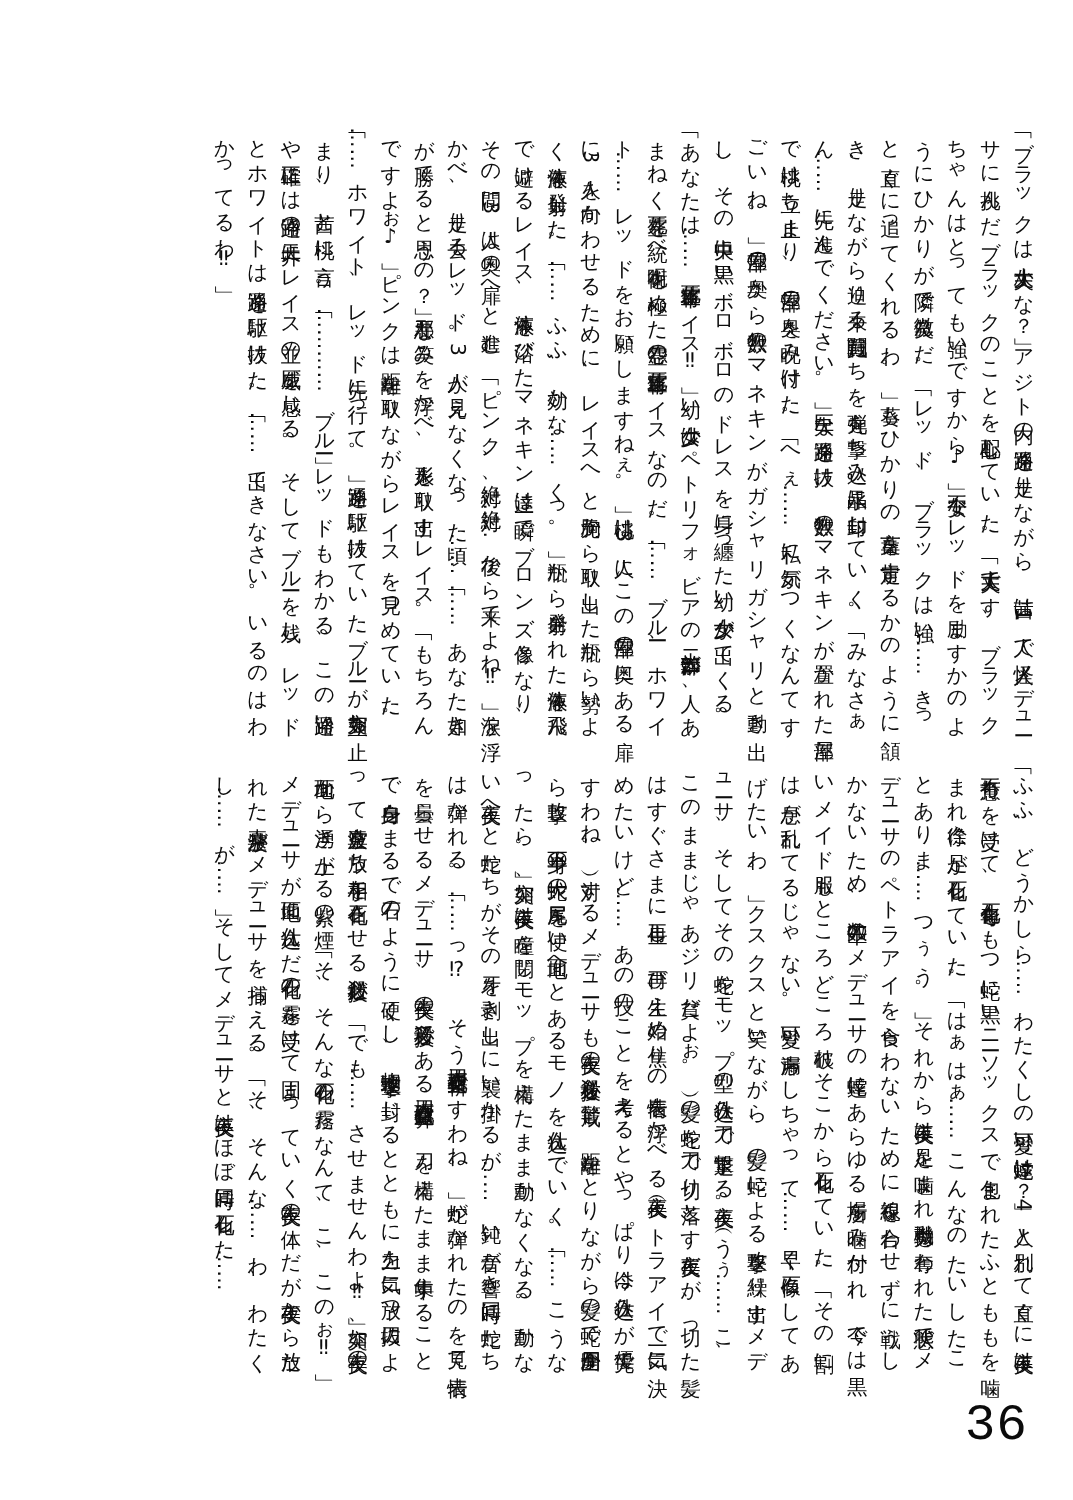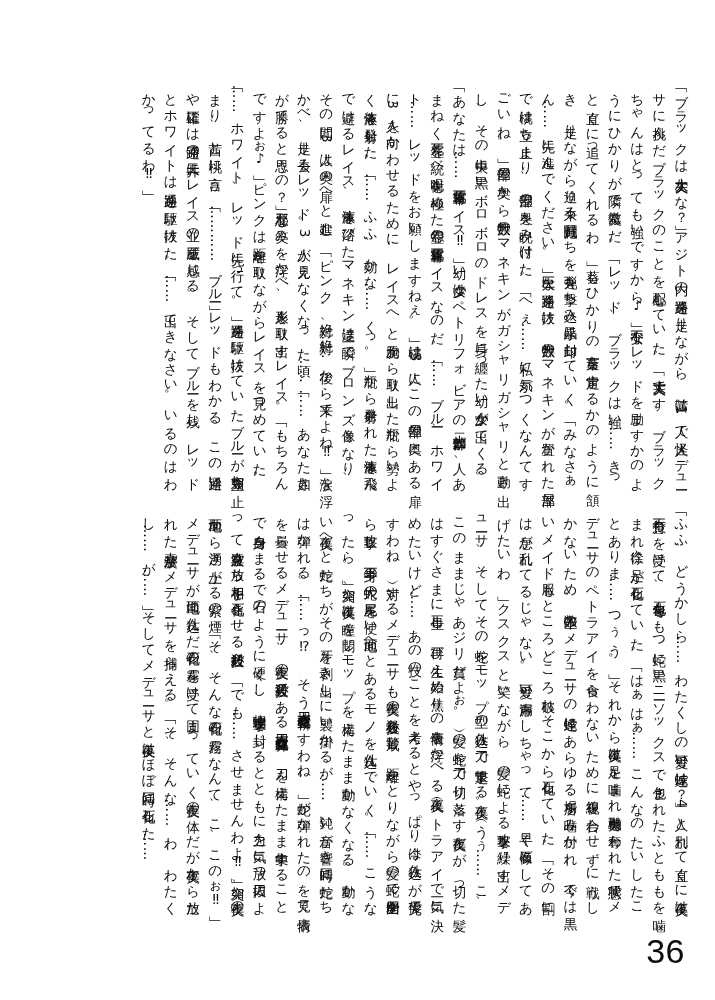--- a/index.html
+++ b/index.html
@@ -46,21 +46,21 @@
     right: 22px;
     height: 400px;
     width: 660px;
   }
 
   
   #page-number {
     position: absolute;
     right: 30px;
     bottom: 32px;
-    font-family: Liberation Sans, sans-serif;
+    font-family: Liberation Mono, monospace;
     font-size: 34px;
     font-weight: 400;
     color: #0b0b0b;
     letter-spacing: 0.5px;
     line-height: 1;
   }
 </style>
 </head>
 <body>
 

